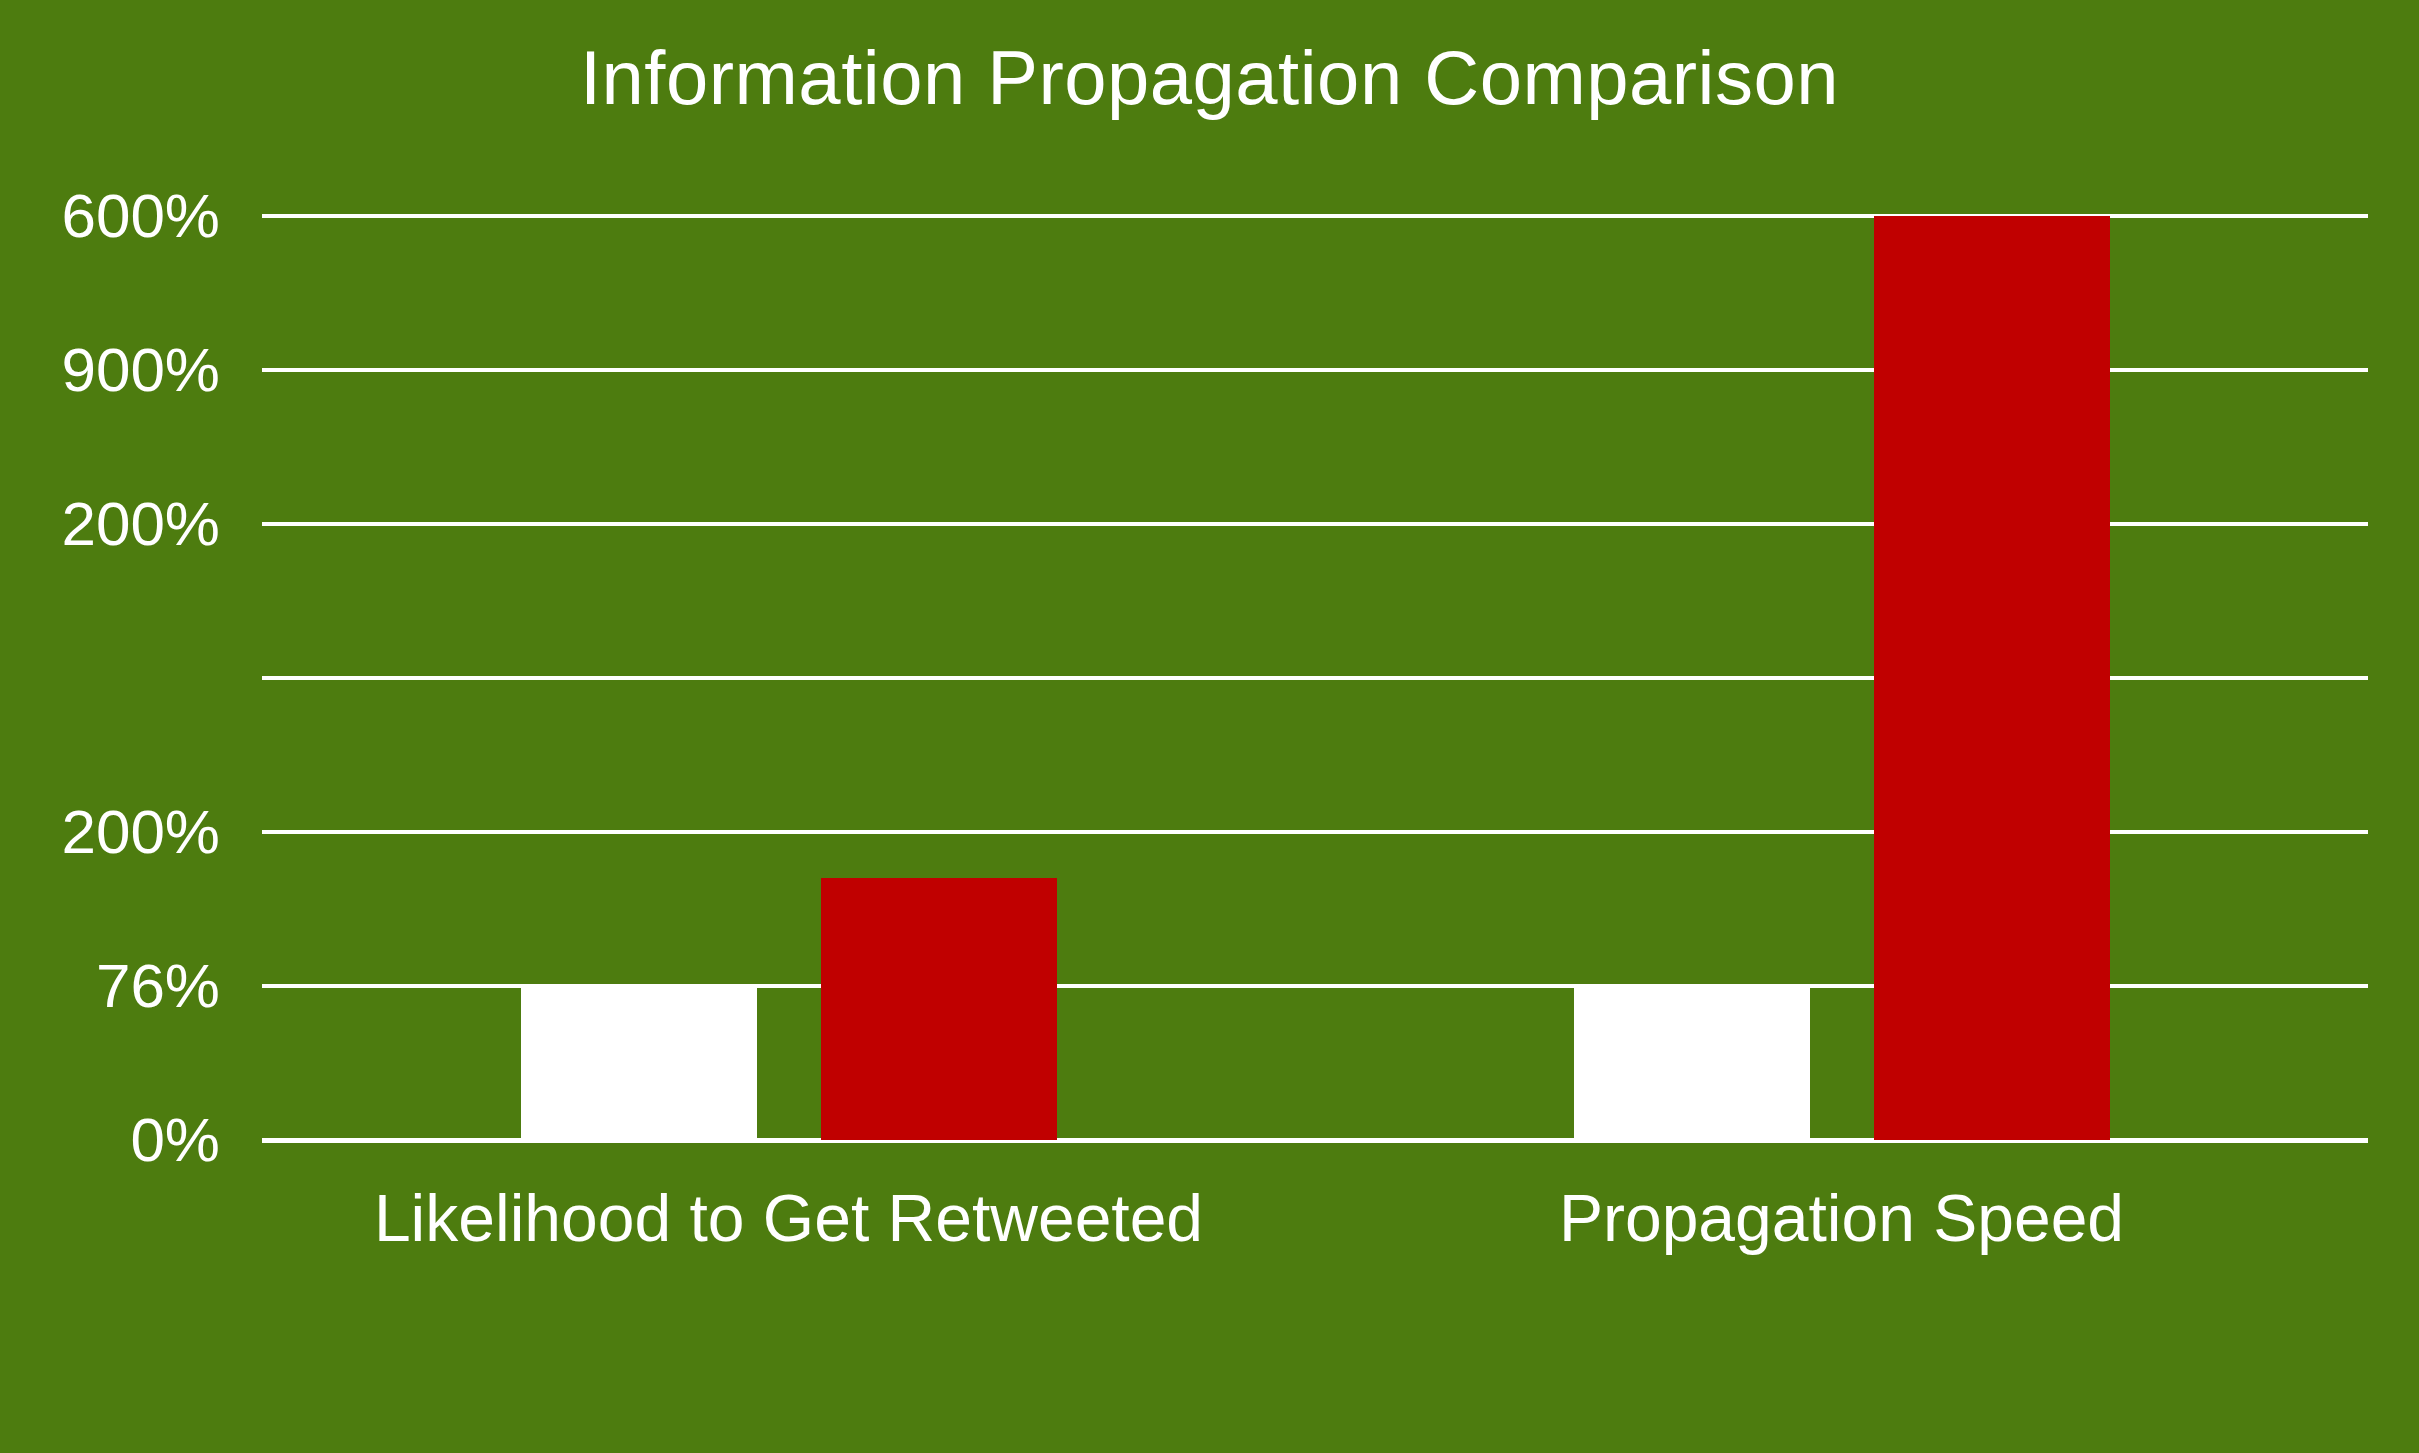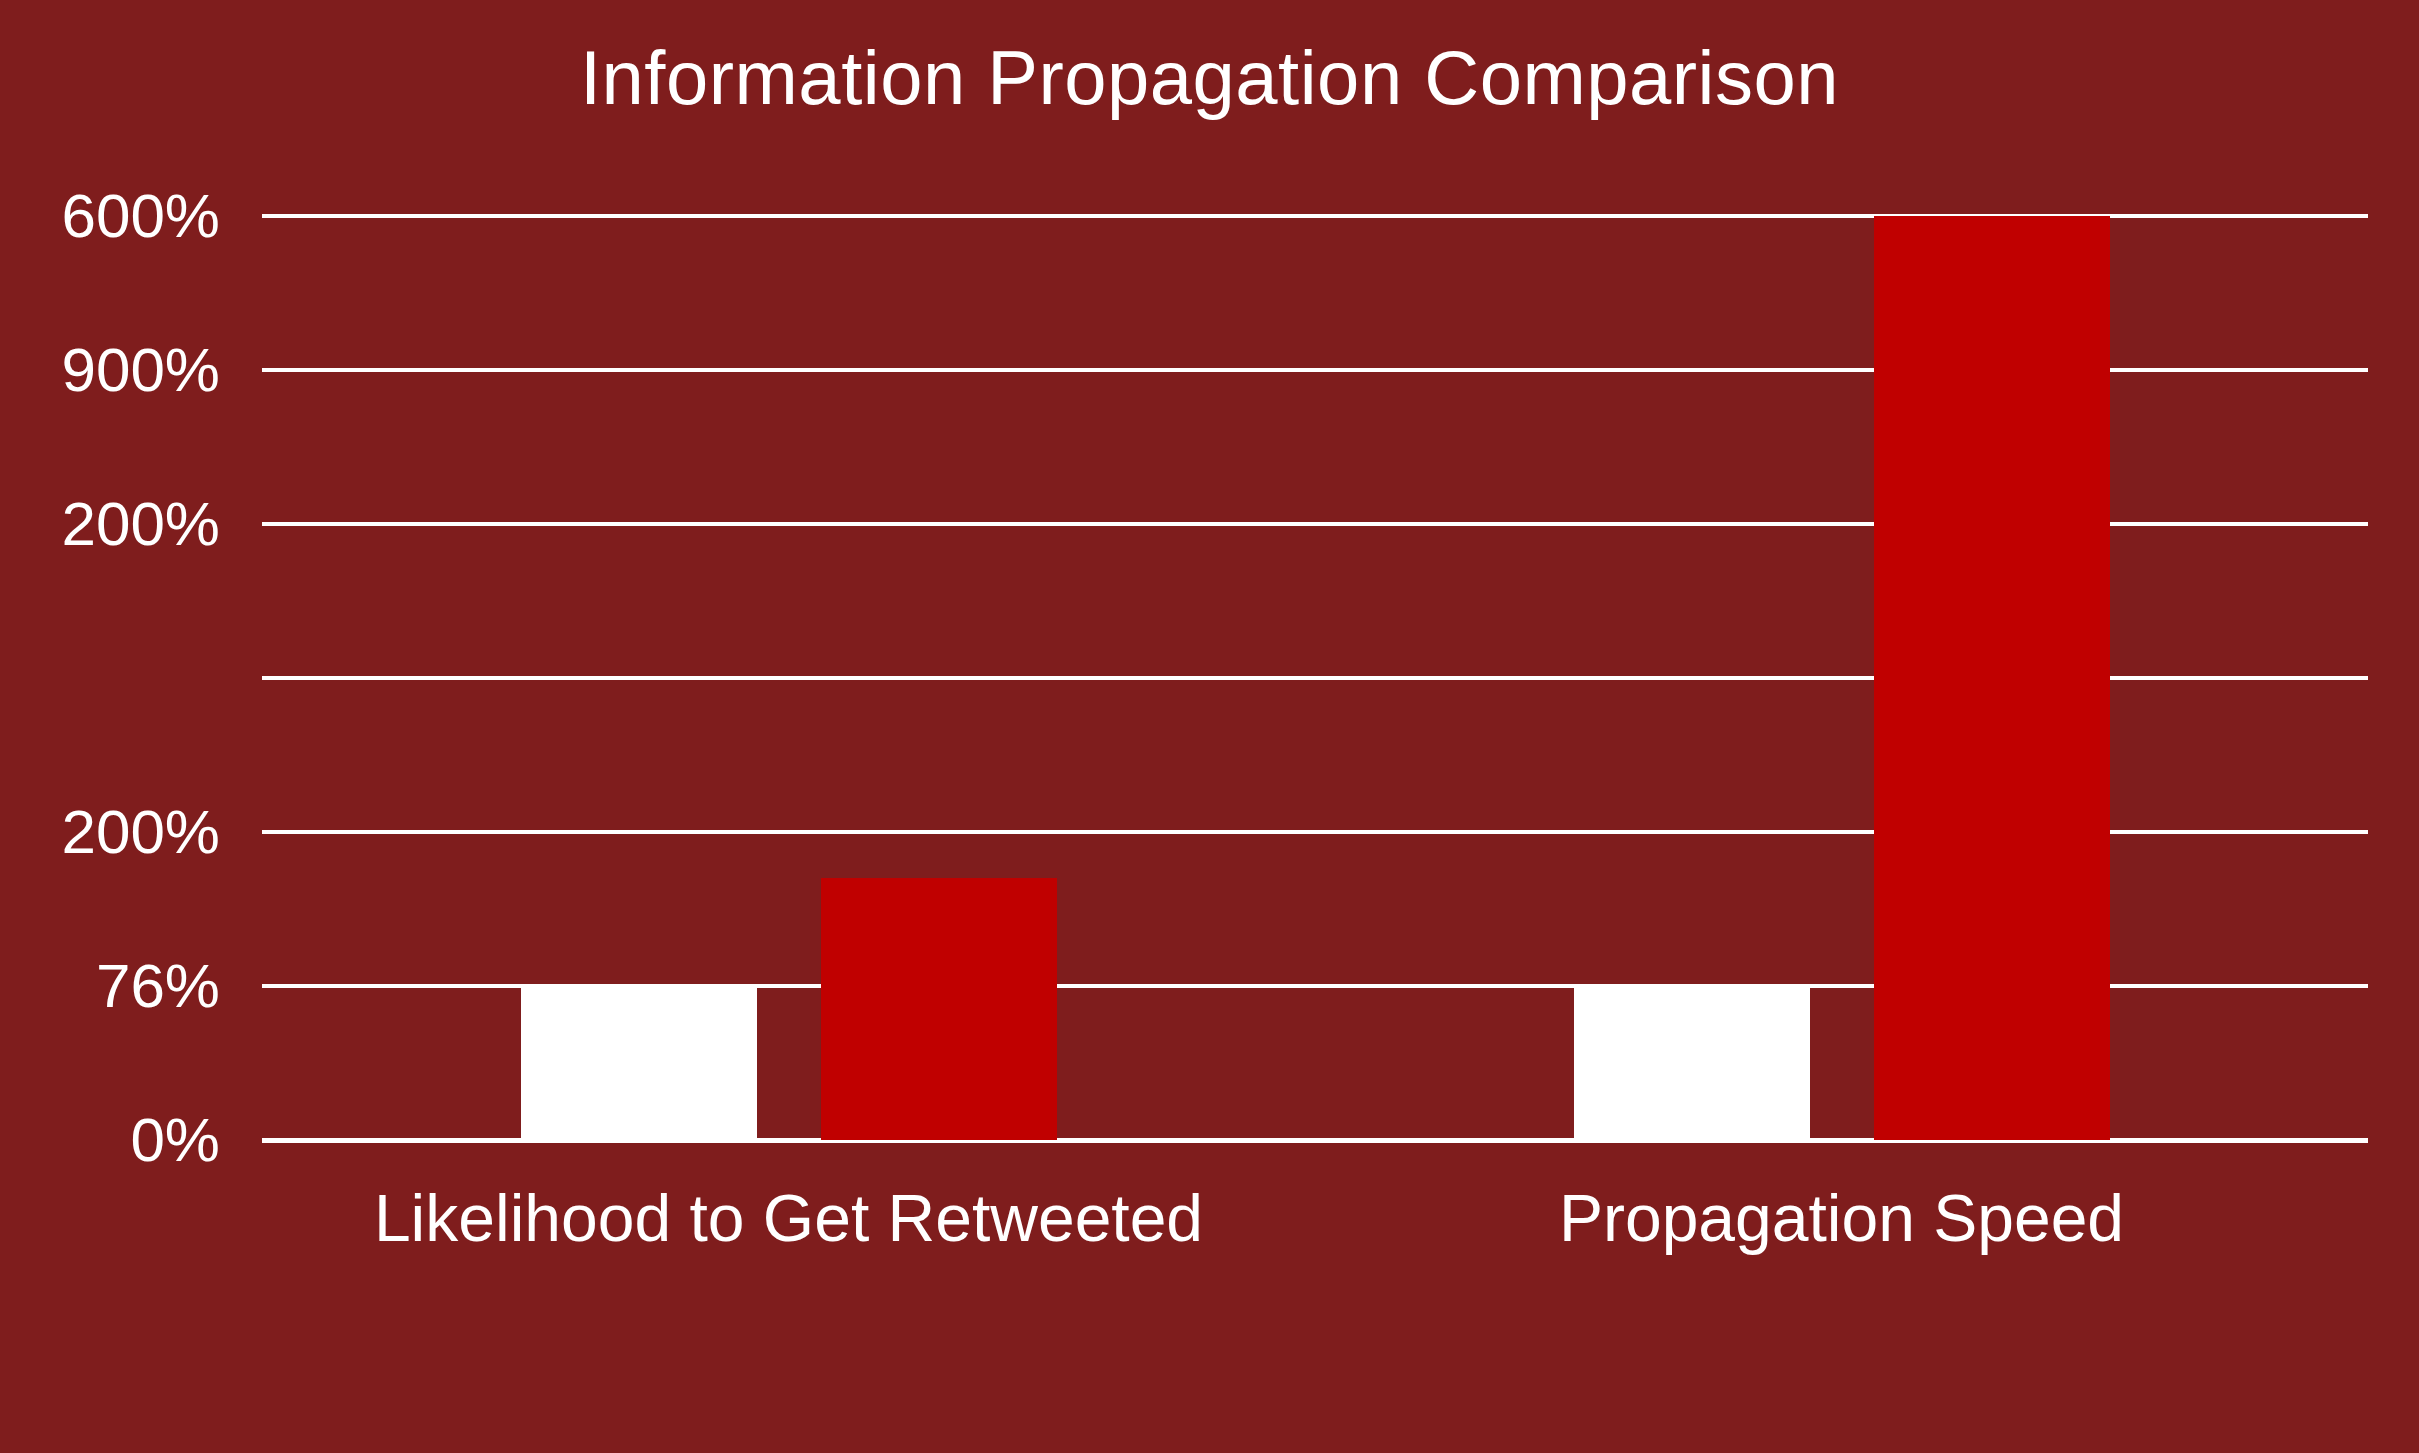--- a/index.html
+++ b/index.html
@@ -4,21 +4,21 @@
 <style>
   html, body {
     margin: 0;
     padding: 0;
     background: #000000;
   }
   #chart-root {
     position: relative;
     width: 2419px;
     height: 1453px;
-    background: #7f1d1d;
+    background: #4d7c0f;
     font-family: "Liberation Sans", sans-serif;
     overflow: hidden;
     color: #ffffff;
   }
 
   
   #chart-title {
     position: absolute;
     left: 0;
     top: 30px;

